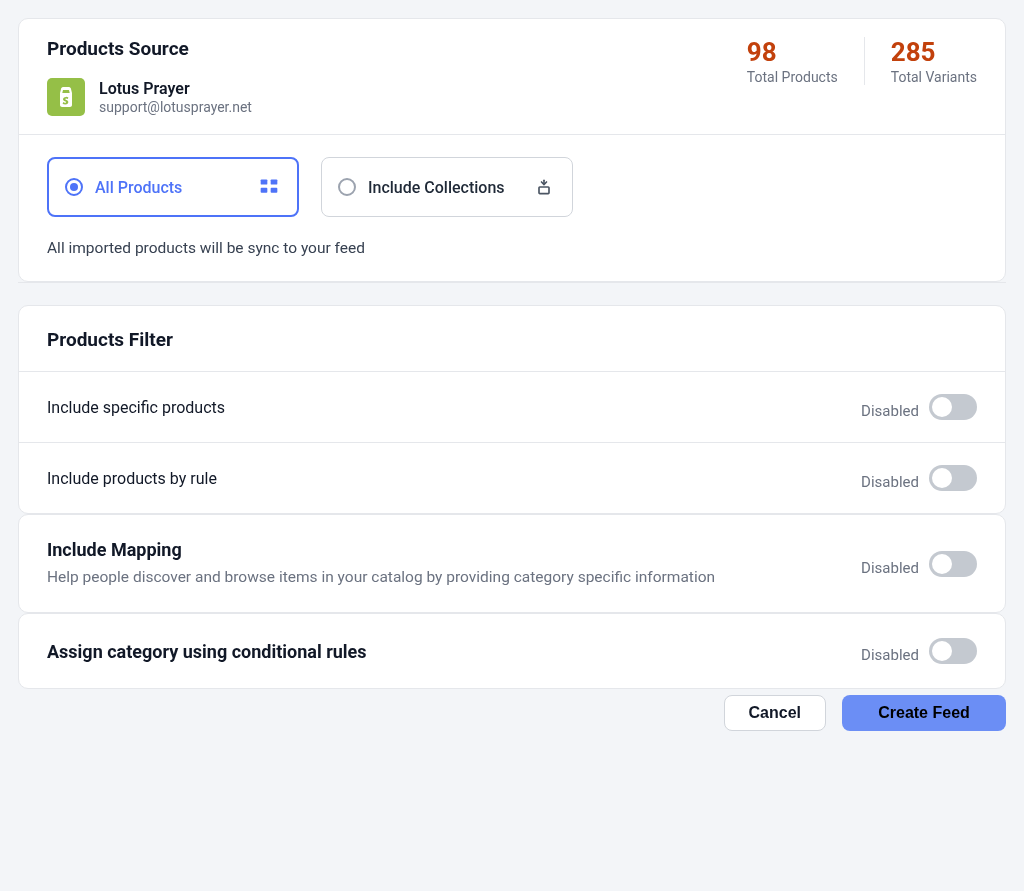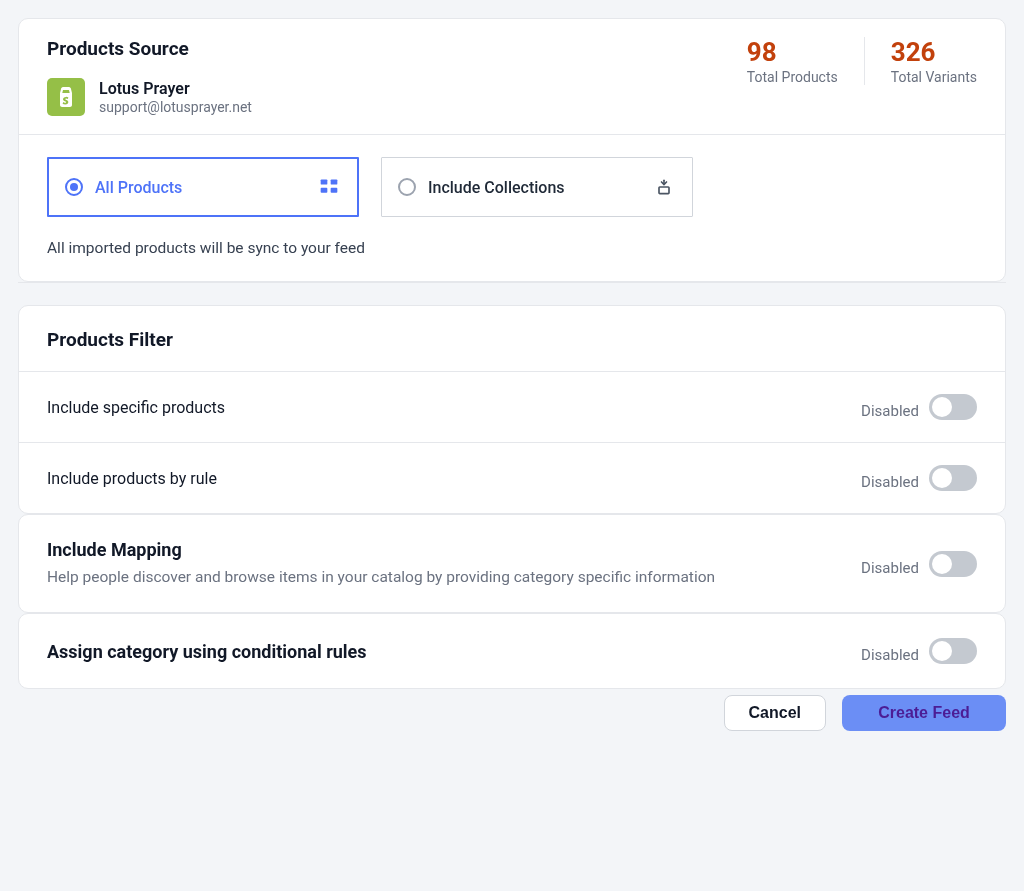--- a/index.html
+++ b/index.html
@@ -51,22 +51,22 @@
 .stat { padding-right: 26px; border-right: 1px solid #e5e7eb; }
 .stat:last-child { border-right: none; padding-right: 0; }
 .stat-value { font-size: 26px; font-weight: 700; color: #c2410c; }
 .stat-label { font-size: 14px; color: #6b7280; margin-top: 2px; white-space: nowrap; }
 .source-options {
   border-top: 1px solid #e5e7eb;
   padding: 22px 28px 24px 28px;
 }
 .option-row { display: flex; gap: 22px; }
 .option-box {
-  width: 312px; height: 60px;
-  border: 1px solid #d1d5db; border-radius: 1px;
+  width: 252px; height: 60px;
+  border: 1px solid #d1d5db; border-radius: 8px;
   display: flex; align-items: center; justify-content: space-between;
   padding: 0 18px 0 16px;
   cursor: pointer;
 }
 .option-box.selected { border: 2px solid #4e73f8; }
 .option-left { display: flex; align-items: center; gap: 12px; }
 .radio {
   width: 18px; height: 18px; border-radius: 50%;
   border: 2px solid #9ca3af; display: inline-block; position: relative;
   flex-shrink: 0;
@@ -114,21 +114,21 @@
   display: flex; justify-content: flex-end; gap: 16px;
   padding: 6px 0 0 0;
 }
 .btn {
   height: 36px; padding: 0 24px; border-radius: 8px;
   font-size: 16px; font-weight: 600; cursor: pointer;
   display: inline-flex; align-items: center; justify-content: center;
   border: 1px solid #d1d5db; background: #ffffff; color: #111827;
 }
 .btn.primary {
-  background: #6b8ef5; color: #4c1d95; border: none;
+  background: #6b8ef5; color: #000000; border: none;
   min-width: 164px;
 }
 </style>
 </head>
 <body>
 
 <div class="card">
   <div class="card-header with-stats">
     <div>
       <div class="card-title">Products Source</div>
@@ -143,21 +143,21 @@
           <div class="store-sub">support@lotusprayer.net</div>
         </div>
       </div>
     </div>
     <div class="stats">
       <div class="stat">
         <div class="stat-value">98</div>
         <div class="stat-label">Total Products</div>
       </div>
       <div class="stat">
-        <div class="stat-value">326</div>
+        <div class="stat-value">285</div>
         <div class="stat-label">Total Variants</div>
       </div>
     </div>
   </div>
 
   <div class="source-options">
     <div class="option-row">
 
       <div class="option-box selected">
         <div class="option-left">

